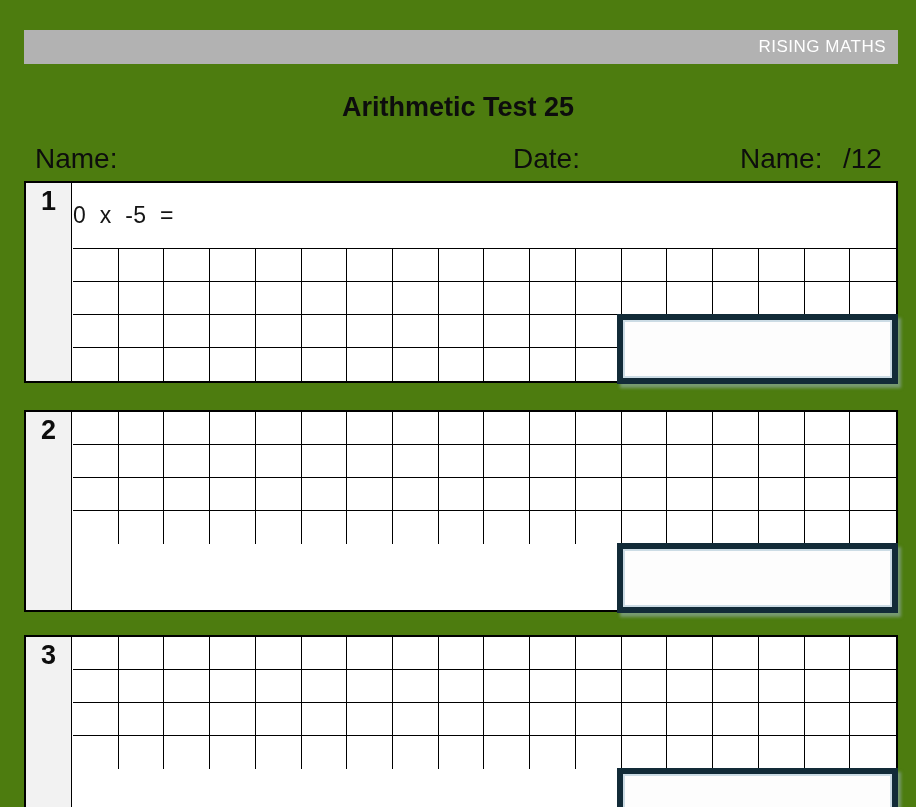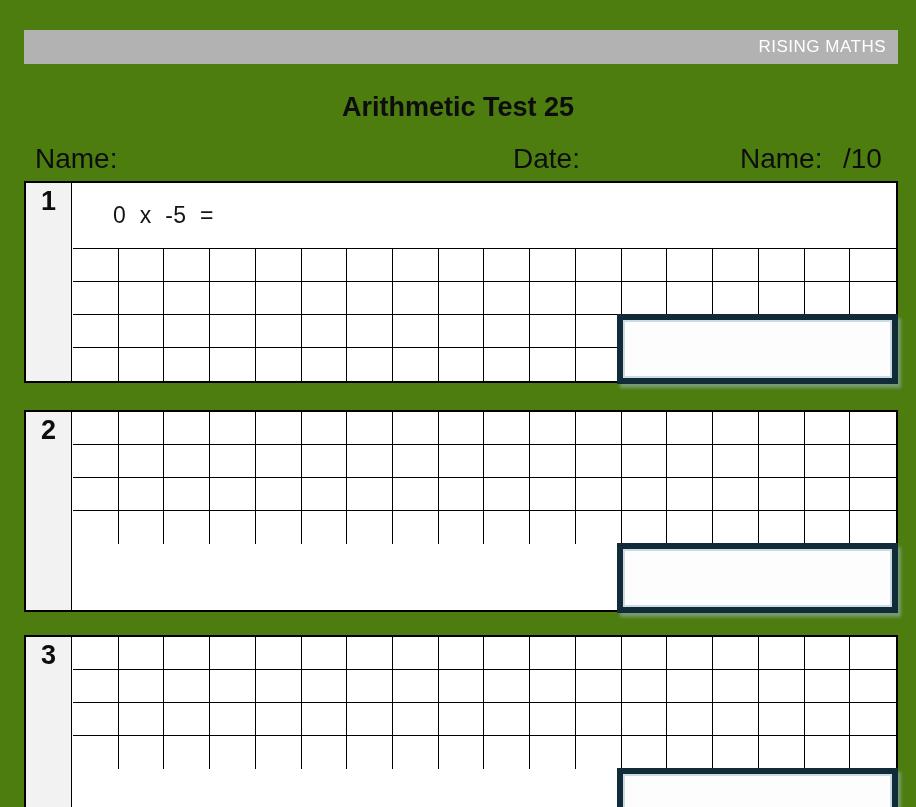--- a/index.html
+++ b/index.html
@@ -44,21 +44,20 @@
   .qnum{
     position:absolute;left:0;top:0;bottom:0;width:46px;
     background:#f2f2f2;border-right:1px solid #000;
     font-size:27px;font-weight:bold;text-align:center;
     padding-top:3px;box-sizing:border-box;color:#0d0d0d;
   }
   .qbody{margin-left:47px;height:100%;}
   .qtext{
     height:65px;border-bottom:1px solid #000;
     display:flex;align-items:center;
-    padding-left:40px;
     font-size:23px;color:#151515;
     word-spacing:7px;letter-spacing:.3px;
   }
   .wgrid{
     display:grid;
     grid-template-columns:repeat(18,1fr);
     grid-auto-rows:33px;
     width:100%;
   }
   .gcell{
@@ -86,21 +85,21 @@
 
   <div class="brand-bar">
     <span class="brand-label">RISING MATHS</span>
   </div>
 
   <h1 class="title">Arithmetic Test 25</h1>
 
   <span class="meta meta-name">Name:</span>
   <span class="meta meta-date">Date:</span>
   <span class="meta meta-score">Name:</span>
-  <span class="meta meta-score-value">/10</span>
+  <span class="meta meta-score-value">/12</span>
 
   <div class="qblock qb1">
     <div class="qnum">1</div>
     <div class="qbody">
       <div class="qtext">0 x -5 =</div>
       <div class="wgrid">
           <div class="gcell"></div>
           <div class="gcell"></div>
           <div class="gcell"></div>
           <div class="gcell"></div>

